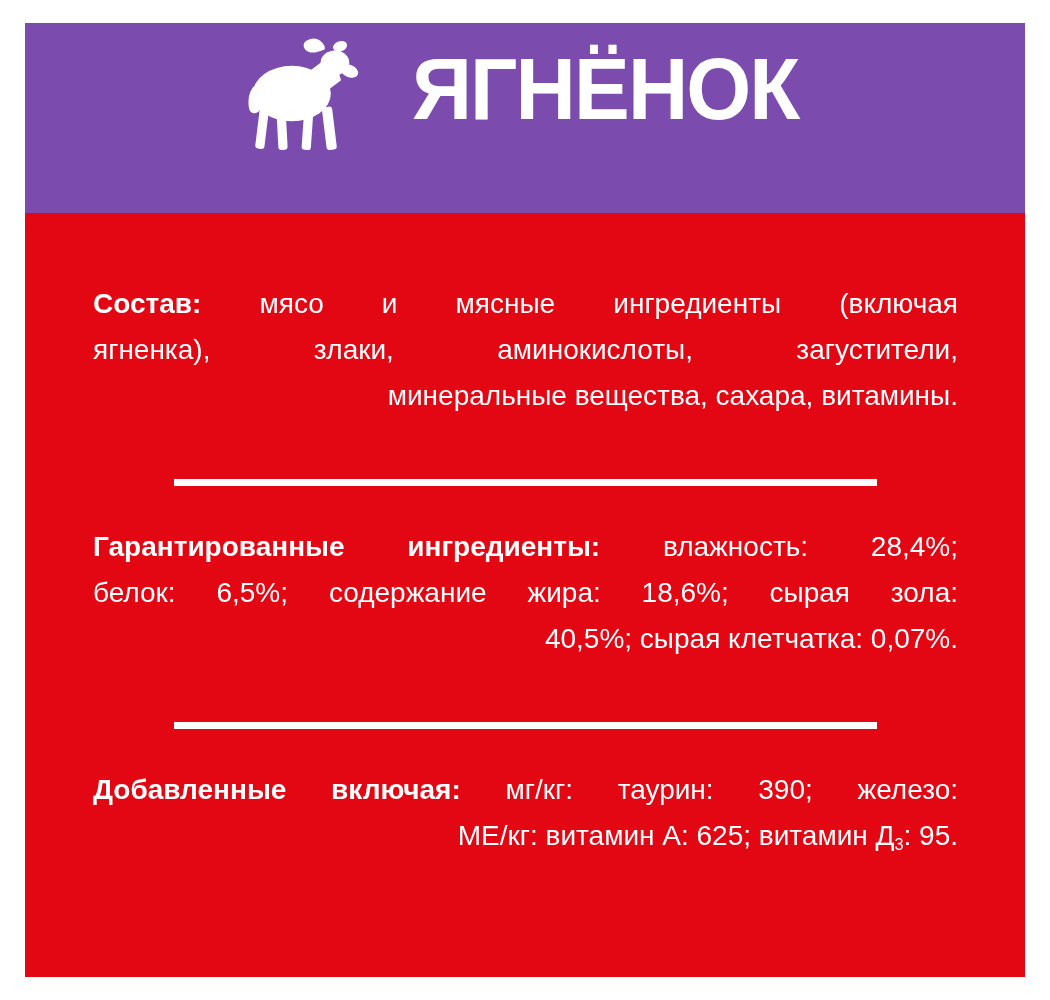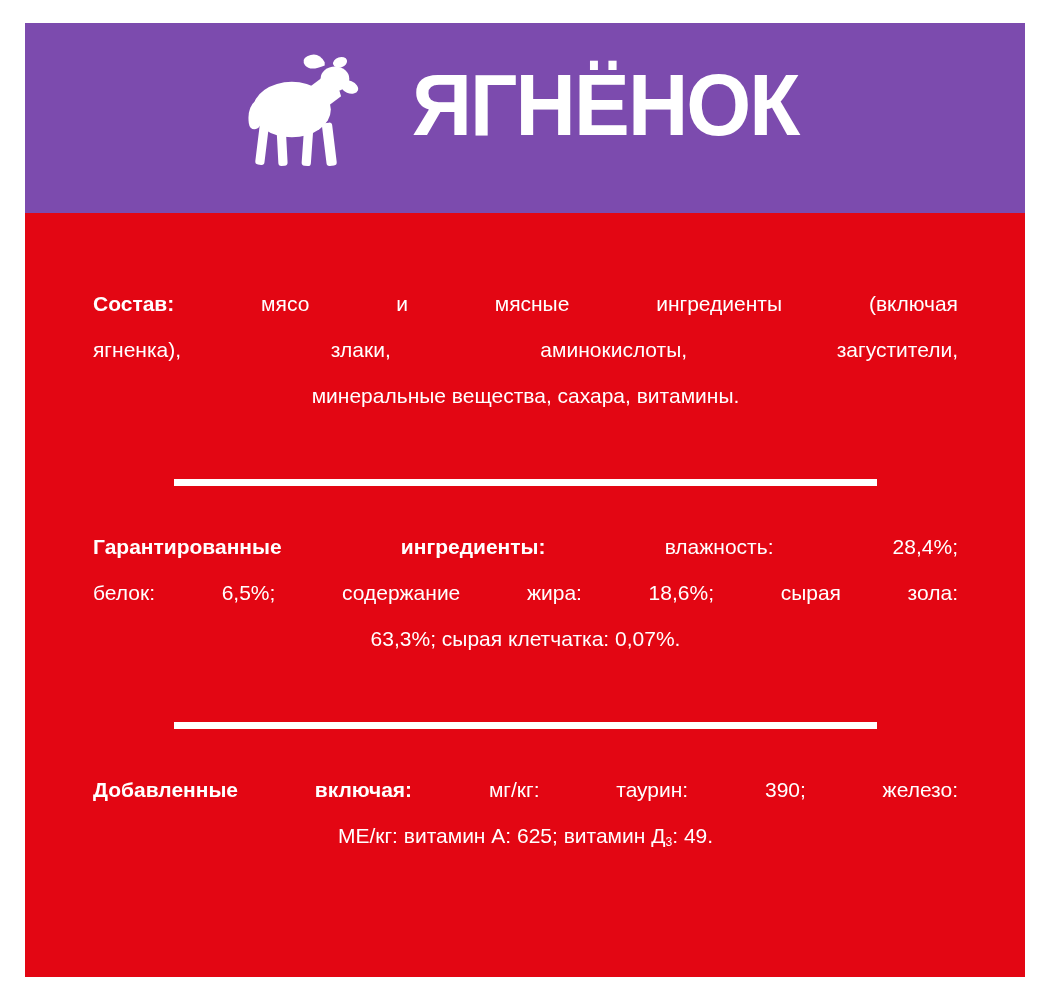--- a/index.html
+++ b/index.html
@@ -24,21 +24,21 @@
   .header-band {
     position: absolute;
     left: 25px;
     top: 23px;
     width: 1000px;
     height: 190px;
     background: var(--header-bg, #7C4BAE);
     display: flex;
     justify-content: center;
     align-items: flex-start;
-    padding-top: 26px;
+    padding-top: 10px;
     gap: 52px;
   }
   .lamb-wrap {
     width: 124px;
     height: 118px;
     flex: 0 0 auto;
   }
   .lamb-wrap svg { display: block; width: 100%; height: 100%; }
   .product-title {
     color: var(--text-color, #fff);
@@ -54,24 +54,24 @@
     position: absolute;
     left: 25px;
     top: 213px;
     width: 1000px;
     height: 764px;
     background: var(--body-bg, #E30613);
     color: var(--text-color, #fff);
     padding: 68px 67px 0 68px;
   }
   .para {
-    font-size: 21px;
+    font-size: 28px;
     line-height: 46px;
   }
-  .line { text-align: center; white-space: nowrap; }
+  .line { text-align: right; white-space: nowrap; }
   .line.just {
     white-space: normal;
     text-align: justify;
     text-align-last: justify;
   }
   .lead { font-weight: bold; }
   .divider {
     width: 703px;
     height: 7px;
     background: var(--text-color, #fff);
@@ -138,30 +138,30 @@
 
     <div class="para">
       <div class="line just">
         <span class="lead">Гарантированные ингредиенты:</span>
         <span>влажность: 28,4%;</span>
       </div>
       <div class="line just">
         <span>белок: 6,5%; содержание жира: 18,6%; сырая зола:</span>
       </div>
       <div class="line">
-        <span>63,3%; сырая клетчатка: 0,07%.</span>
+        <span>40,5%; сырая клетчатка: 0,07%.</span>
       </div>
     </div>
 
     <div class="divider"></div>
 
     <div class="para">
       <div class="line just">
         <span class="lead">Добавленные включая:</span>
         <span>мг/кг: таурин: 390; железо:</span>
       </div>
       <div class="line">
-        <span>МЕ/кг: витамин А: 625; витамин Д</span><span class="sub3">3</span><span>: 49.</span>
+        <span>МЕ/кг: витамин А: 625; витамин Д</span><span class="sub3">3</span><span>: 95.</span>
       </div>
     </div>
 
   </div>
 </div>
 
 </body></html>

